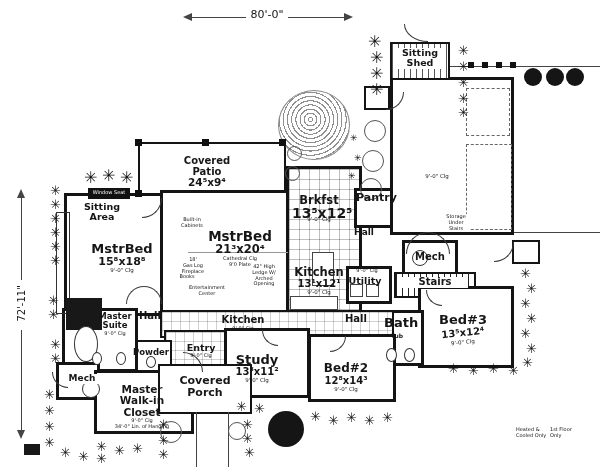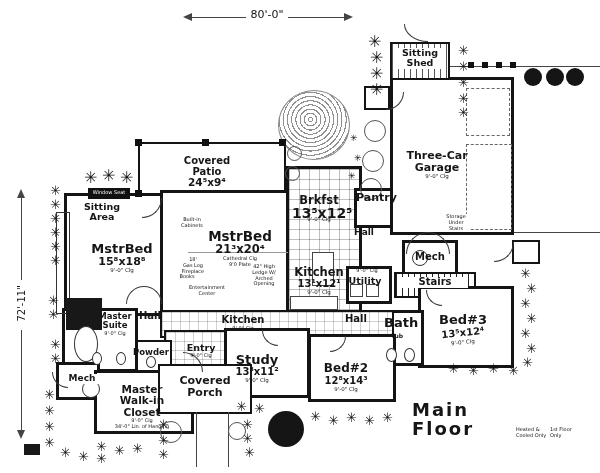--- a/index.html
+++ b/index.html
@@ -239,22 +239,20 @@
   <div class="lbl dims" style="left:292px;top:206px;width:54px;font-size:14px">13⁵x12⁵</div>
   <div class="lbl" style="left:298px;top:217px;width:42px;font-size:5.5px">9'-0" Clg</div>
 
   <div class="lbl name" style="left:290px;top:266px;width:58px;font-size:11.5px">Kitchen</div>
   <div class="lbl dims" style="left:292px;top:279px;width:54px;font-size:10px">13¹x12¹</div>
   <div class="lbl" style="left:298px;top:290px;width:42px;font-size:5.5px">9'-0" Clg</div>
 
   <div class="lbl name" style="left:356px;top:192px;width:36px;font-size:11px">Pantry</div>
   <div class="lbl name" style="left:346px;top:228px;width:36px;font-size:9px">Hall</div>
 
-  <div class="lbl name" style="left:405px;top:150px;width:64px;font-size:11px">Three-Car
-Garage</div>
   <div class="lbl" style="left:415px;top:174px;width:44px;font-size:5.5px">9'-0" Clg</div>
 
   <div class="lbl name" style="left:398px;top:48px;width:44px;font-size:9.5px;background:#fff">Sitting
 Shed</div>
   <div class="lbl tiny" style="left:443px;top:214px;width:26px;background:#fff">Storage
 Under
 Stairs</div>
 
   <div class="lbl name" style="left:408px;top:252px;width:44px;font-size:10px">Mech</div>
   <div class="lbl name" style="left:402px;top:277px;width:66px;font-size:10px;background:#fff">Stairs</div>
@@ -295,19 +293,18 @@
   <div class="lbl dims" style="left:316px;top:376px;width:60px;font-size:10px">12⁸x14³</div>
   <div class="lbl" style="left:322px;top:387px;width:48px;font-size:5.5px">9'-0" Clg</div>
 
   <div class="lbl name" style="left:434px;top:313px;width:58px;font-size:13px">Bed#3</div>
   <div class="lbl dims" style="left:434px;top:328px;width:58px;font-size:10px;transform:rotate(-6deg)">13⁵x12⁴</div>
   <div class="lbl" style="left:440px;top:340px;width:46px;font-size:5.5px;transform:rotate(-6deg)">9'-0" Clg</div>
 
   <div class="lbl name" style="left:384px;top:316px;width:34px;font-size:13px">Bath</div>
   <div class="lbl name" style="left:382px;top:333px;width:30px;font-size:6px">Tub</div>
 
-  <div class="lbl name" style="left:412px;top:400px;width:110px;font-size:18px;letter-spacing:2px;text-align:left">Main Floor</div>
   <div class="lbl tiny" style="left:516px;top:427px;width:32px;text-align:left">Heated &amp;
 Cooled Only</div>
   <div class="lbl tiny" style="left:550px;top:427px;width:26px;text-align:left">1st Floor
 Only</div>
 
 </div>
 
 </body></html>

